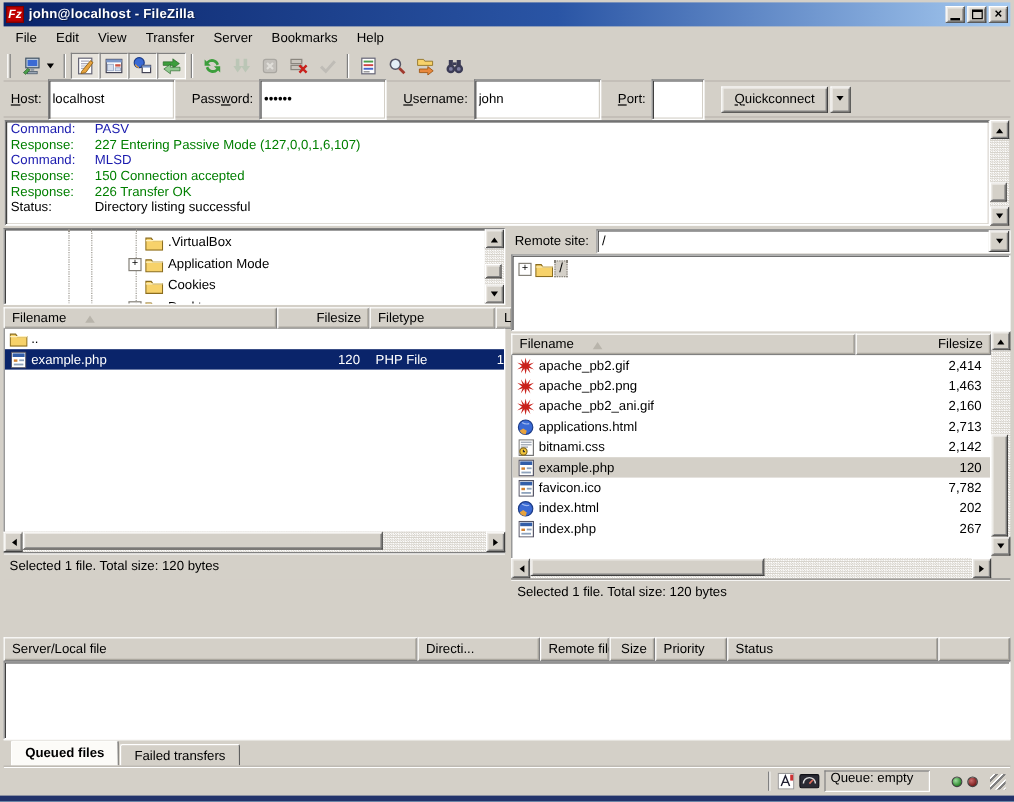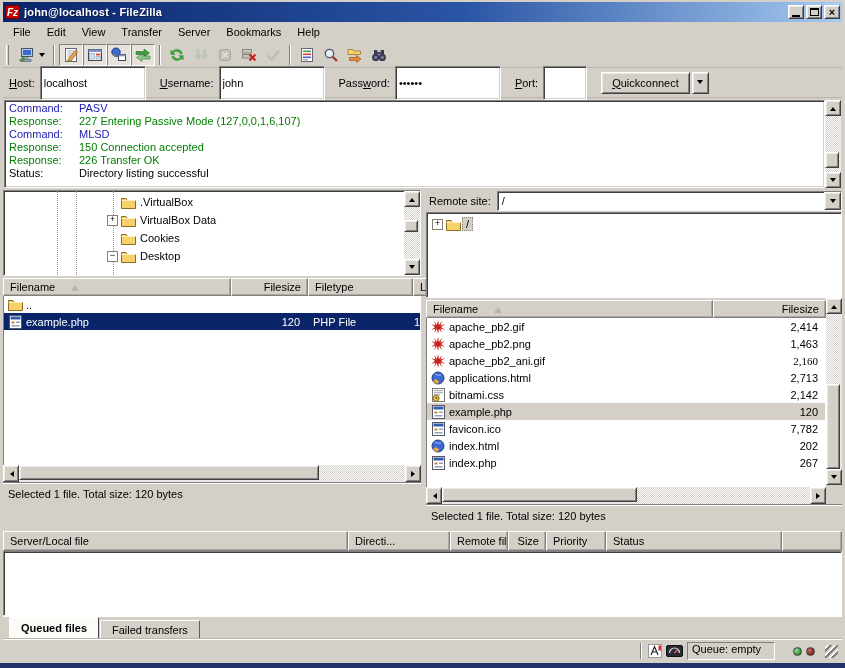--- a/index.html
+++ b/index.html
@@ -77,21 +77,21 @@
   .pane.right{width:416px;}
   .pane-gap{width:5px;flex:none;}
   .siterow{height:22px;display:flex;align-items:center;flex:none;}
   .site-label{padding:0 6px 0 3px;flex:none;}
   .combo{flex:1;height:20px;display:flex;align-items:stretch;background:#fff;
     border:1px solid;border-color:#808080 #fff #fff #808080;box-shadow:inset 1px 1px 0 #404040;}
   .combo-text{flex:1;display:flex;align-items:center;padding-left:4px;overflow:hidden;white-space:nowrap;}
   .combo-btn{width:17px;flex:none;display:flex;align-items:center;justify-content:center;}
   .blur-block{display:inline-block;width:50px;height:11px;margin:0 1px;border-radius:1px;
     background:repeating-linear-gradient(90deg,#c9c5be 0 3px,#a5a19a 3px 6px,#bbb7b0 6px 9px);filter:blur(1.1px);}
-  .treebox{height:86px;background:#fff;border:1px solid;border-color:#808080 #fff #fff #808080;
+  .treebox{height:64px;background:#fff;border:1px solid;border-color:#808080 #fff #fff #808080;
     box-shadow:inset 1px 1px 0 #404040;display:flex;flex:none;overflow:hidden;}
   .treearea{flex:1;position:relative;padding-top:2px;overflow:hidden;}
   .vguide{position:absolute;top:0;bottom:0;width:0;border-left:1px dotted #9a968e;}
   .tree-row{height:18px;display:flex;align-items:center;position:relative;}
   .expander{width:11px;height:11px;flex:none;background:#fff;border:1px solid #848078;
     display:flex;align-items:center;justify-content:center;font:9px "Liberation Mono",monospace;line-height:9px;}
   .expander.none{visibility:hidden;}
   .tree-ico{width:17px;flex:none;display:flex;justify-content:center;margin-left:2px;}
   .tree-label{padding:0 3px;white-space:nowrap;}
   .tree-label.selected{background:#d4d0c8;border:1px dotted #848078;}
@@ -304,26 +304,26 @@
         </span>
       </div>
     </div>
 
   <div class="quickbar" id="quickbar">
       <span class="qc-field">
         <label class="qc-label"><u>H</u>ost:</label>
         <input class="qc-input" type="text" value="localhost" style="width: 106px;">
       </span>
       <span class="qc-field">
+        <label class="qc-label">Pass<u>w</u>ord:</label>
+        <input class="qc-input" type="text" value="••••••" style="width: 106px;">
+      </span>
+      <span class="qc-field">
         <label class="qc-label"><u>U</u>sername:</label>
         <input class="qc-input" type="text" value="john" style="width: 106px;">
-      </span>
-      <span class="qc-field">
-        <label class="qc-label">Pass<u>w</u>ord:</label>
-        <input class="qc-input" type="text" value="••••••" style="width: 106px;">
       </span>
       <span class="qc-field">
         <label class="qc-label"><u>P</u>ort:</label>
         <input class="qc-input" type="text" style="width: 44px;">
       </span>
       <button class="qc-btn raised"><u>Q</u>uickconnect</button>
       <button class="qc-caret raised">
         <span class="tri-down"></span>
       </button>
     </div>
@@ -387,21 +387,21 @@
               <span class="tree-label">.VirtualBox</span>
             </div>
             <div class="tree-row" style="padding-left: 103px;">
               <span class="expander">+</span>
               <span class="tree-ico">
                 <svg width="15" height="13" viewBox="0 0 15 13">
                   <path d="M0.5 2.5 h4.5 l1.5 2 h8 v8 h-14 z" fill="#f7d26a" stroke="#8b6d1f"></path>
                   <path d="M0.5 4.5 h14" stroke="#fdf0c0"></path>
                 </svg>
               </span>
-              <span class="tree-label">VirtualBox Data</span>
+              <span class="tree-label">Application Mode</span>
             </div>
             <div class="tree-row" style="padding-left: 103px;">
               <span class="expander none"></span>
               <span class="tree-ico">
                 <svg width="15" height="13" viewBox="0 0 15 13">
                   <path d="M0.5 2.5 h4.5 l1.5 2 h8 v8 h-14 z" fill="#f7d26a" stroke="#8b6d1f"></path>
                   <path d="M0.5 4.5 h14" stroke="#fdf0c0"></path>
                 </svg>
               </span>
               <span class="tree-label">Cookies</span>
@@ -556,21 +556,21 @@
             </div>
             <div class="file-row">
               <span class="cell name" style="width: 287px;">
                 <span class="file-ico">
                   <svg width="14" height="14" viewBox="0 0 14 14">
                     <path d="M7 0 L8 5 L11 1 L9.5 5.5 L14 4 L10 7 L14 10 L9.5 8.5 L11 13 L8 9 L7 14 L6 9 L3 13 L4.5 8.5 L0 10 L4 7 L0 4 L4.5 5.5 L3 1 L6 5 Z" fill="#c9211b"></path>
                   </svg>
                 </span>
                 <span>apache_pb2_ani.gif</span>
               </span>
-              <span class="cell right" style="width: 113px; font-family: Liberation Serif, serif;">2,160</span>
+              <span class="cell right" style="width: 113px;">2,160</span>
             </div>
             <div class="file-row">
               <span class="cell name" style="width: 287px;">
                 <span class="file-ico">
                   <svg width="14" height="14" viewBox="0 0 14 14">
                     <circle cx="7" cy="7" r="6" fill="#3a6ad4" stroke="#1d3c86"></circle>
                     <path d="M2 10 a6 6 0 0 0 5 3 l1 -3 -3 -2 z" fill="#e8a33d"></path>
                     <path d="M4 3 q3 2 6 1" stroke="#9db8ef" fill="none"></path>
                   </svg>
                 </span>

